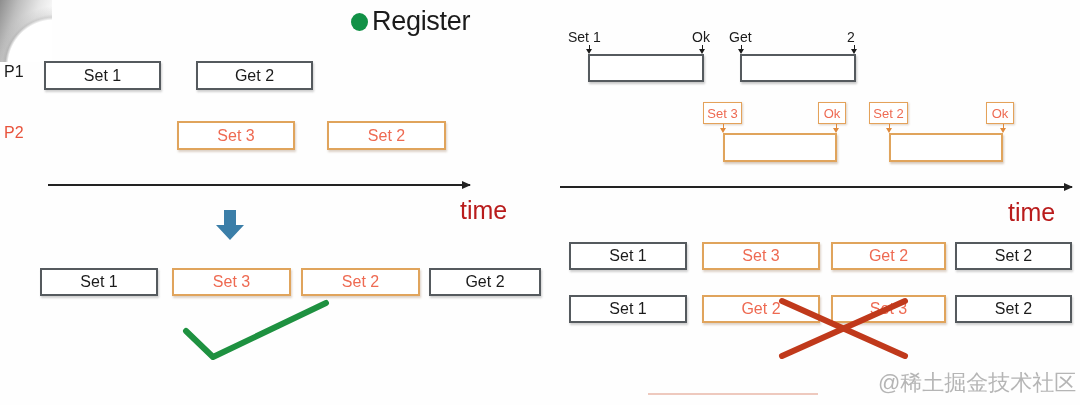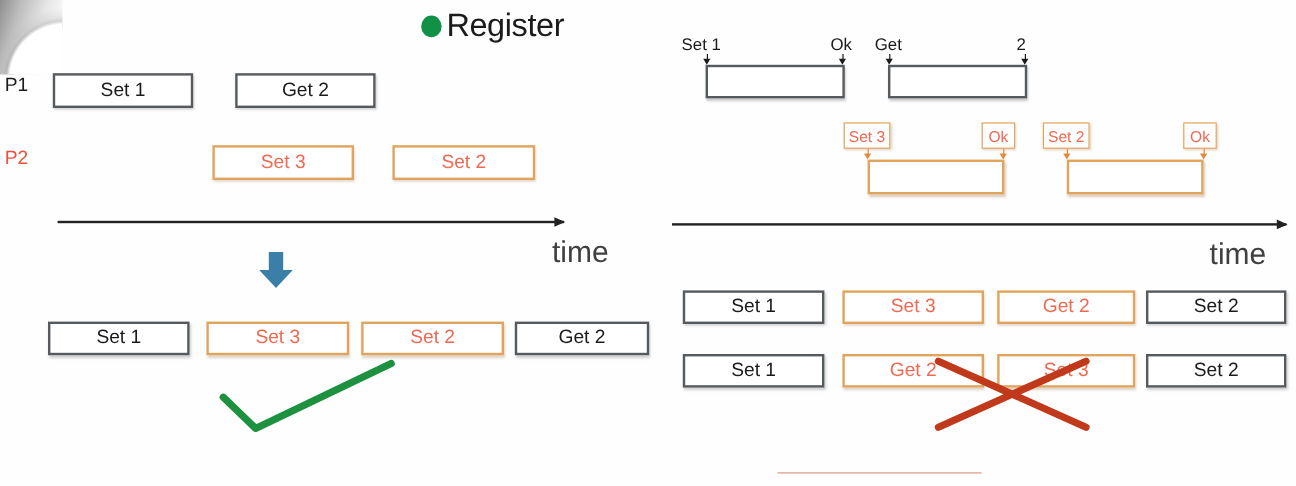--- a/index.html
+++ b/index.html
@@ -161,21 +161,21 @@
     position: absolute;
     right: -1px; top: -3.5px;
     width: 0; height: 0;
     border-top: 4.5px solid transparent;
     border-bottom: 4.5px solid transparent;
     border-left: 9px solid #222;
   }
   .axis-label {
     position: absolute;
     font-size: 25px;
-    color: #404040;
+    color: #b91c1c;
   }
 
   
   .blue-arrow { position: absolute; }
 
   
   .caption {
     position: absolute;
     font-size: 29px;
     color: #141414;
@@ -329,20 +329,21 @@
     <span>Get 2</span>
   </div>
   <div class="op-box orange" style="left:831px; top:295px; width:115px; height:28px;">
     <span>Set 3</span>
   </div>
   <div class="op-box dark" style="left:955px; top:295px; width:117px; height:28px;">
     <span>Set 2</span>
   </div>
 
 
+  <div class="watermark" style="left:878px; top:368px;">@稀土掘金技术社区</div>
 
   <svg class="annot" viewBox="0 0 1080 405">
 
     <g>
       <polyline points="186,331 213,357 326,303" fill="none" stroke="#1e9140" stroke-width="6" stroke-linecap="round" stroke-linejoin="round"></polyline>
     </g>
 
     <g>
       <line x1="782" y1="301" x2="905" y2="356" stroke="#c0391b" stroke-width="6" stroke-linecap="round"></line>
       <line x1="905" y1="301" x2="782" y2="356" stroke="#c0391b" stroke-width="6" stroke-linecap="round"></line>

